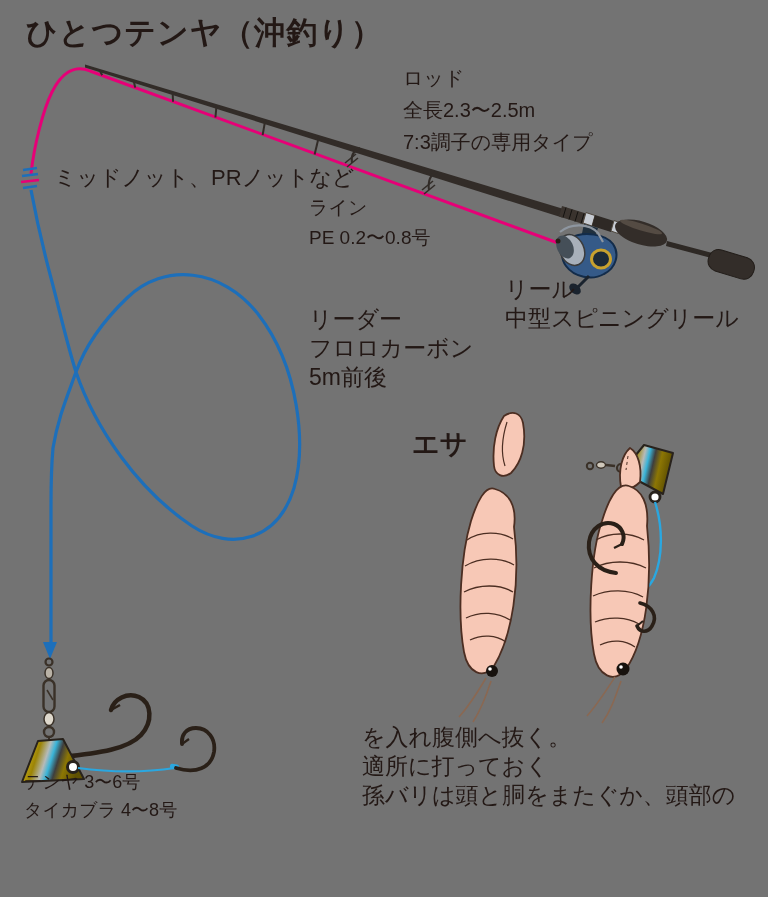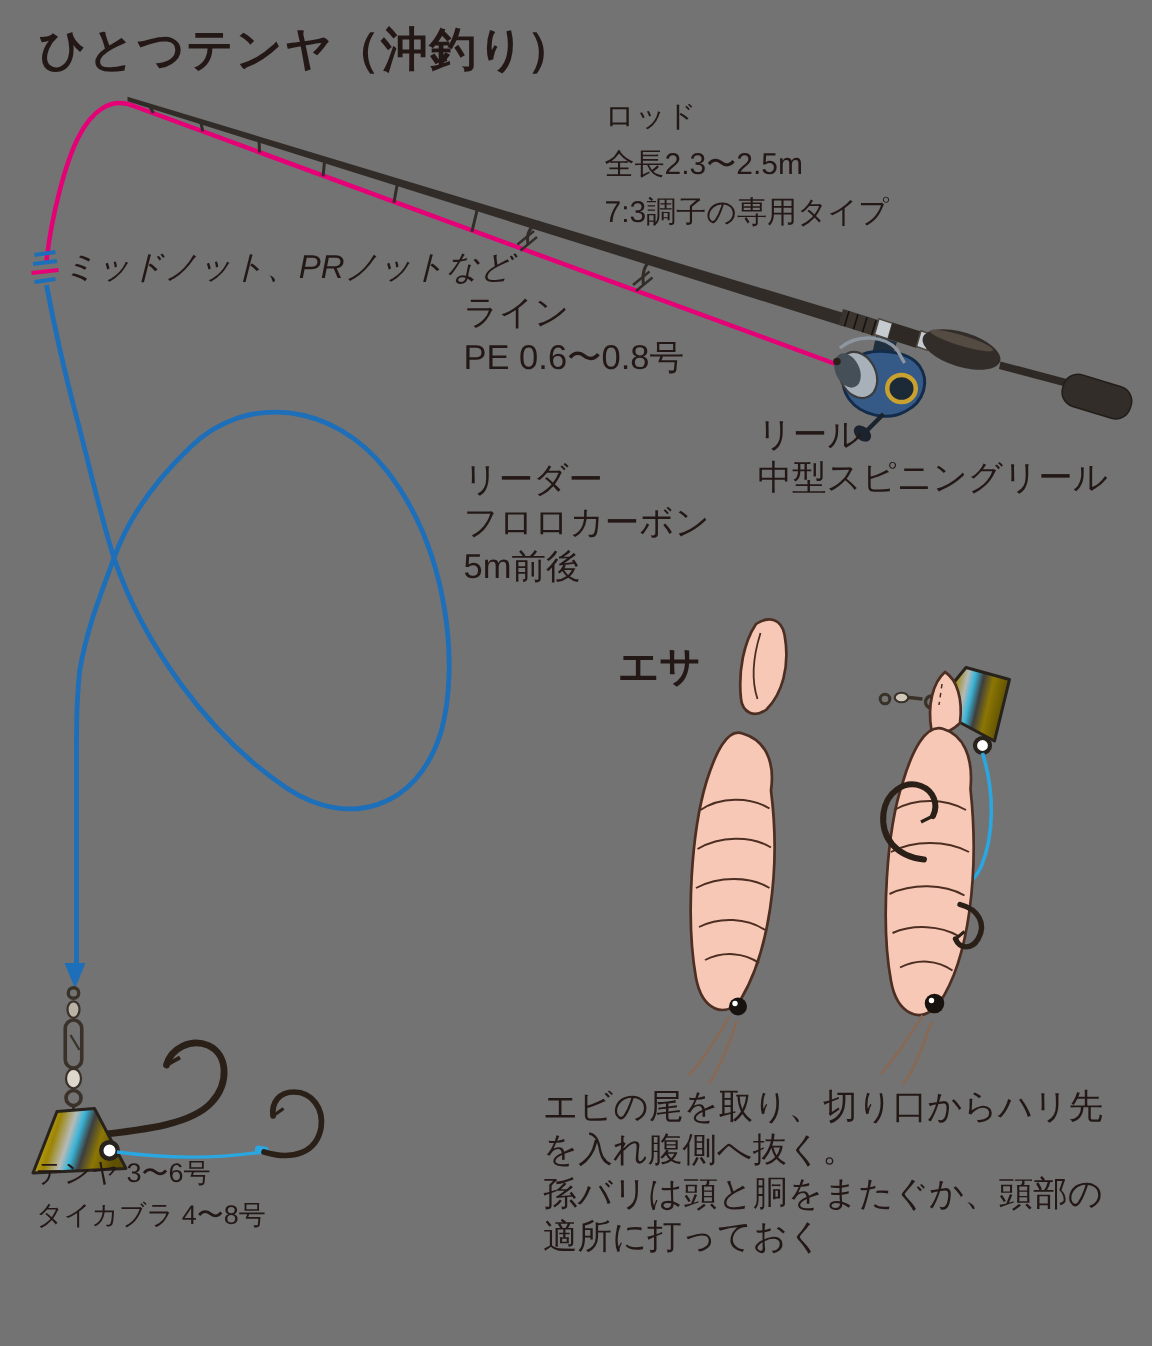--- a/index.html
+++ b/index.html
@@ -5,22 +5,22 @@
   html,body{margin:0;padding:0;background:#fff;}
   .stage{
     position:relative;width:768px;height:897px;background:#737373;overflow:hidden;
     font-family:"Liberation Sans",sans-serif;color:#231815;
   }
   .diagram{position:absolute;left:0;top:0;}
   .lbl{position:absolute;white-space:nowrap;color:#231815;}
   .lbl div{white-space:nowrap;}
   .title{left:26px;top:12px;font-size:31px;font-weight:bold;letter-spacing:1px;}
   .rod-label{left:403px;top:62px;font-size:20px;line-height:32px;}
-  .knot-label{left:42px;top:163px;font-size:22px;font-style:italic;}
-  .line-label{left:309px;top:193px;font-size:23px;line-height:30px;}
+  .knot-label{left:54px;top:163px;font-size:22px;}
+  .line-label{left:309px;top:193px;font-size:19px;line-height:30px;}
   .reel-label{left:505px;top:275px;font-size:23px;line-height:29px;}
   .leader-label{left:309px;top:305px;font-size:23px;line-height:29px;}
   .bait-label{left:412px;top:426px;font-size:27px;font-weight:bold;}
   .tenya-label{left:24px;top:768px;font-size:18px;line-height:28px;}
   .note-label{left:362px;top:723px;font-size:23px;line-height:29px;}
 </style>
 </head>
 <body>
 
 <div class="stage">
@@ -193,21 +193,21 @@
   <div class="lbl rod-label">
     <div>ロッド</div>
     <div>全長2.3〜2.5m</div>
     <div>7:3調子の専用タイプ</div>
   </div>
 
   <div class="lbl knot-label">ミッドノット、PRノットなど</div>
 
   <div class="lbl line-label">
     <div>ライン</div>
-    <div>PE 0.6〜0.8号</div>
+    <div>PE 0.2〜0.8号</div>
   </div>
 
   <div class="lbl reel-label">
     <div>リール</div>
     <div>中型スピニングリール</div>
   </div>
 
   <div class="lbl leader-label">
     <div>リーダー</div>
     <div>フロロカーボン</div>
@@ -215,19 +215,18 @@
   </div>
 
   <div class="lbl bait-label">エサ</div>
 
   <div class="lbl tenya-label">
     <div>テンヤ 3〜6号</div>
     <div>タイカブラ 4〜8号</div>
   </div>
 
   <div class="lbl note-label">
-    <div>エビの尾を取り、切り口からハリ先</div>
     <div>を入れ腹側へ抜く。</div>
+    <div>適所に打っておく</div>
     <div>孫バリは頭と胴をまたぐか、頭部の</div>
-    <div>適所に打っておく</div>
   </div>
 
 </div>
 
 </body></html>

